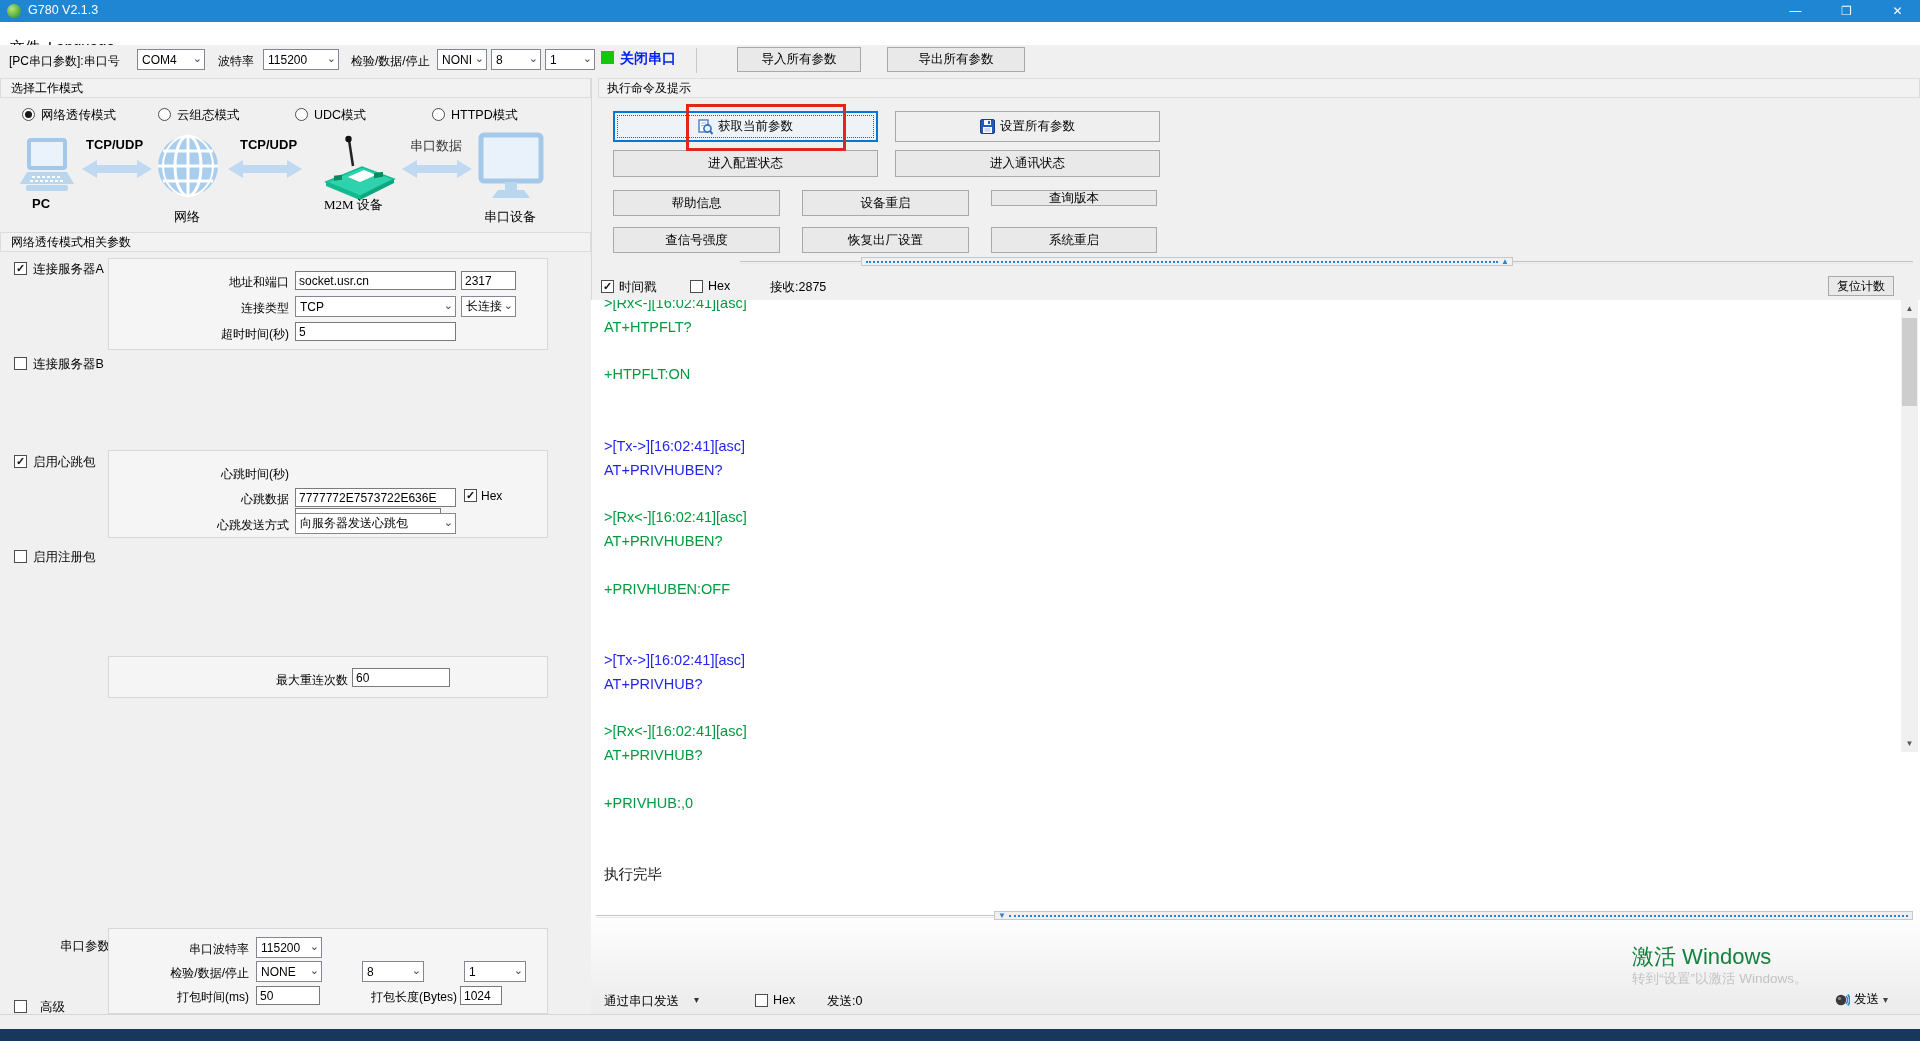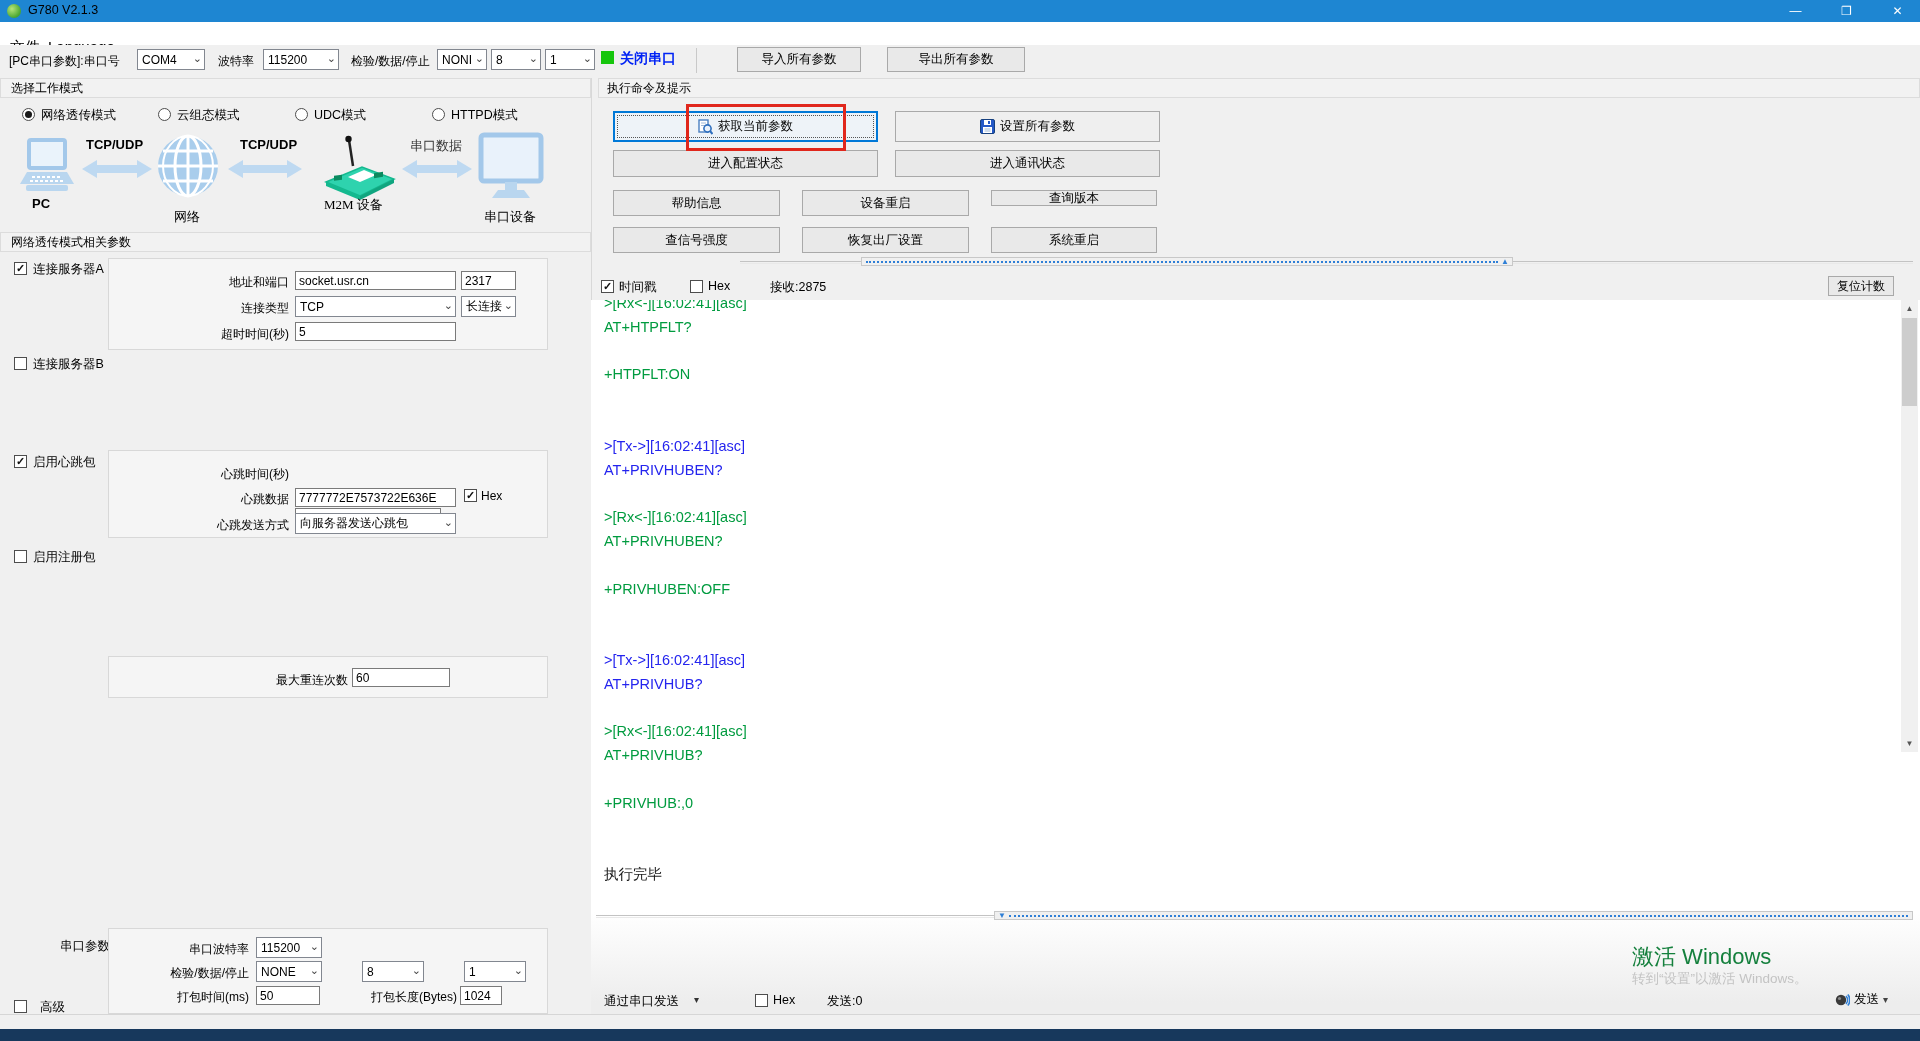--- a/index.html
+++ b/index.html
@@ -5,21 +5,21 @@
   html,body{margin:0;padding:0;background:#666;}
   #app{position:relative;width:1920px;height:1041px;background:#f0f0f0;overflow:hidden;
        font-family:"Liberation Sans",sans-serif;color:#000;cursor:default;}
   .abs{position:absolute;}
   .lbl{position:absolute;font-size:12px;white-space:nowrap;}
   .lbl13{position:absolute;font-size:12.5px;white-space:nowrap;}
   
   .titlebar{position:absolute;left:0;top:0;width:1920px;height:22px;background:#1e86d2;}
   .title-ico{position:absolute;left:7px;top:4px;width:14px;height:14px;border-radius:50%;
      background:radial-gradient(circle at 35% 35%,#b6e57a,#4aa630 70%);}
-  .title-txt{position:absolute;left:28px;top:3px;font-size:12.5px;color:#000000;}
+  .title-txt{position:absolute;left:28px;top:3px;font-size:12.5px;color:#ffffff;}
   .winbtn{position:absolute;top:0;width:45px;height:22px;display:flex;align-items:center;justify-content:center;
      color:#fff;font-size:12px;}
   
   .menubar{position:absolute;left:0;top:22px;width:1920px;height:23px;background:#ffffff;}
   .menu-item{position:absolute;top:16px;font-size:15px;}
   
   .toolbar{position:absolute;left:0;top:45px;width:1920px;height:31px;background:#f0f0f0;}
   
   .combo{position:absolute;height:21px;background:#fff;border:1px solid #828790;box-sizing:border-box;
      font-size:12px;display:flex;align-items:center;padding:0 15px 0 4px;overflow:hidden;white-space:nowrap;}

